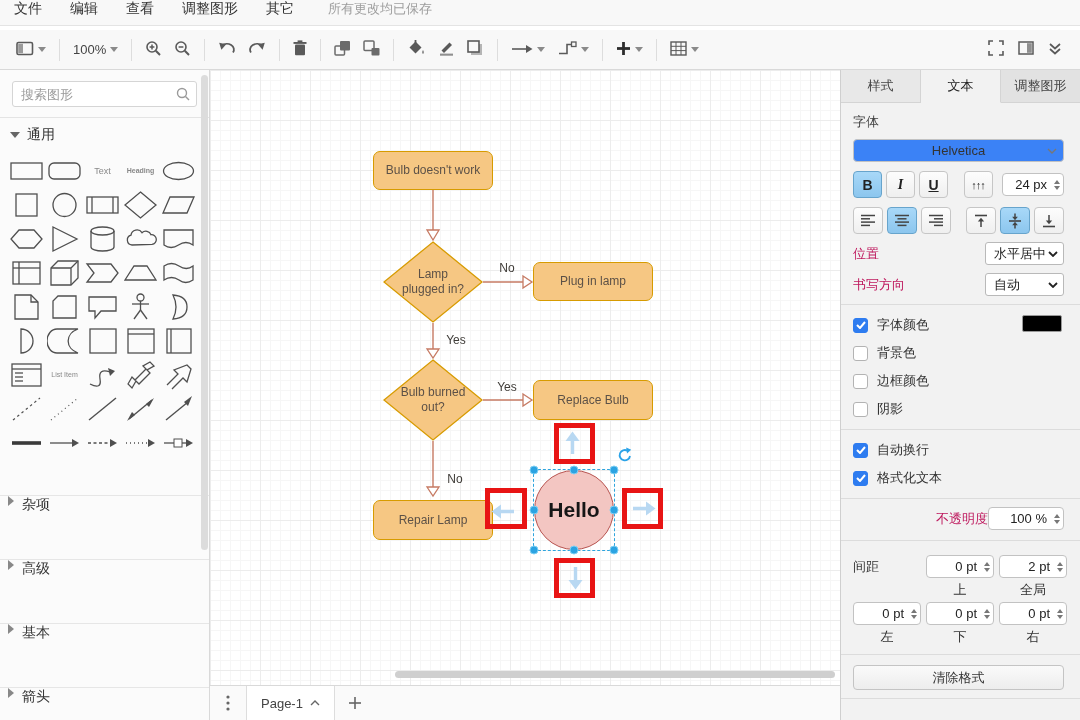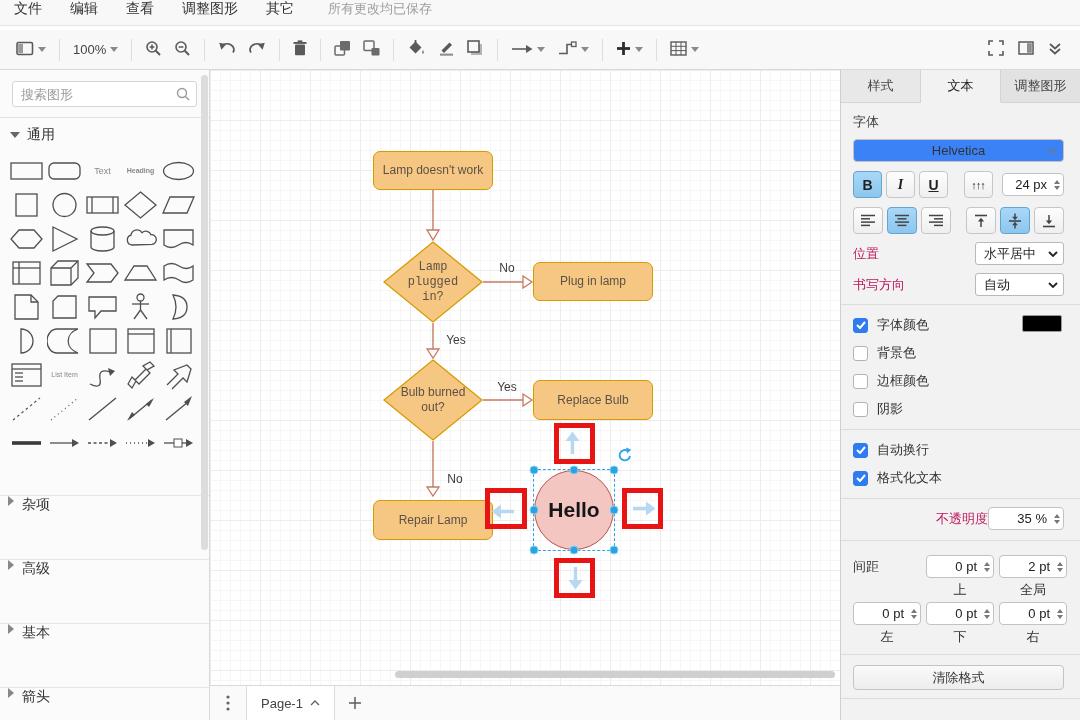--- a/index.html
+++ b/index.html
@@ -85,21 +85,21 @@
   .fmt-btn .un { text-decoration:underline; font-weight:bold; }
   .fmt-btn .bd { font-weight:bold; }
   .gap { width:8px; }
   .num-input { display:inline-flex; align-items:center; height:23px; background:#fff; border:1px solid #c2c2c2; border-radius:4px; overflow:hidden; }
   .num-input .val { flex:1; text-align:right; font-size:13px; color:#222; padding-right:3px; }
   .stepper { width:13px; height:100%; display:flex; flex-direction:column; align-items:center; justify-content:center; gap:2px; }
   .stepper .up { width:0; height:0; border-left:3.5px solid transparent; border-right:3.5px solid transparent; border-bottom:4px solid #777; }
   .stepper .dn { width:0; height:0; border-left:3.5px solid transparent; border-right:3.5px solid transparent; border-top:4px solid #777; }
   .kv-row { display:flex; align-items:center; justify-content:space-between; margin-top:8px; }
   .kv-row .k { font-size:13px; color:#be185d; }
-  .select-box { width:89px; height:23px; background:#fff; border:1px solid #b9b9b9; border-radius:3px; display:flex; align-items:center; position:relative; font-size:13px; color:#222; padding-left:8px; cursor:pointer; }
+  .select-box { width:79px; height:23px; background:#fff; border:1px solid #b9b9b9; border-radius:3px; display:flex; align-items:center; position:relative; font-size:13px; color:#222; padding-left:8px; cursor:pointer; }
   .select-box svg { position:absolute; right:5px; }
   .p-divider { border-top:1px solid #dcdcdc; }
   .check-row { display:flex; align-items:center; gap:9px; padding:5px 0; position:relative; }
   .checkbox { width:15px; height:15px; border-radius:3px; border:1px solid #b3b3b3; background:#fff; display:flex; align-items:center; justify-content:center; cursor:pointer; }
   .checkbox.checked { background:#2e7cf0; border-color:#2e7cf0; }
   .check-label { font-size:13px; color:#333; }
   .color-swatch { position:absolute; right:2px; top:4px; width:40px; height:17px; background:#000; border:1px solid #999; border-radius:2px; cursor:pointer; }
   .spacing-grid { display:grid; grid-template-columns:68px 68px 68px; column-gap:5px; row-gap:3px; margin-top:6px; }
   .sub-label { text-align:center; font-size:13px; color:#333; }
   .clear-btn { display:block; width:100%; height:25px; background:linear-gradient(#fafafa,#ededed); border:1px solid #c4c4c4; border-radius:4px; font-size:13px; color:#333; font-family:inherit; cursor:pointer; }
@@ -554,23 +554,23 @@
     <g fill="#ffffff" stroke="#c67a63" stroke-width="1.3">
       <path d="M217,160 L223,170 L229,160 Z"></path>
       <path d="M313,206 L322,212 L313,218 Z"></path>
       <path d="M217,279 L223,288 L229,279 Z"></path>
       <path d="M313,324 L322,330 L313,336 Z"></path>
       <path d="M217,417 L223,426 L229,417 Z"></path>
     </g>
   </svg>
   <div id="nodes-layer">
       <div class="node rect" style="left: 163px; top: 81px; width: 120px; height: 39px;">
-        <span>Lamp doesn't work</span>
-      </div>
-      <div class="node diamond" style="left: 173px; top: 171px; width: 100px; height: 82px; font-family: Liberation Mono, monospace;">
+        <span>Bulb doesn't work</span>
+      </div>
+      <div class="node diamond" style="left: 173px; top: 171px; width: 100px; height: 82px;">
         <svg class="dshape" width="100" height="82" viewBox="0 0 100 82" preserveAspectRatio="none">
           <polygon points="50,1 99,41 50,81 1,41" fill="#f6c783" stroke="#d79b00" stroke-width="1.3"></polygon>
         </svg>
         <span class="nlabel">Lamp plugged in?</span>
       </div>
       <div class="node rect" style="left: 323px; top: 192px; width: 120px; height: 39px;">
         <span>Plug in lamp</span>
       </div>
       <div class="node diamond" style="left: 173px; top: 289px; width: 100px; height: 82px;">
         <svg class="dshape" width="100" height="82" viewBox="0 0 100 82" preserveAspectRatio="none">
@@ -814,21 +814,21 @@
         </span>
       <span class="check-label">格式化文本</span>
     </div>
   </div>
 
   <div class="p-divider"></div>
   <div class="p-section" style="padding-top:8px; padding-bottom:10px;">
     <div class="kv-row" style="margin-top:0;justify-content:flex-end;">
       <span class="k">不透明度</span>
       <span class="num-input" style="width:76px;">
-        <span class="val">35 %</span>
+        <span class="val">100 %</span>
         <span class="stepper">
             <i class="up"></i>
             <i class="dn"></i>
           </span>
       </span>
     </div>
   </div>
 
   <div class="p-divider"></div>
   <div class="p-section" style="padding-top:8px;">

